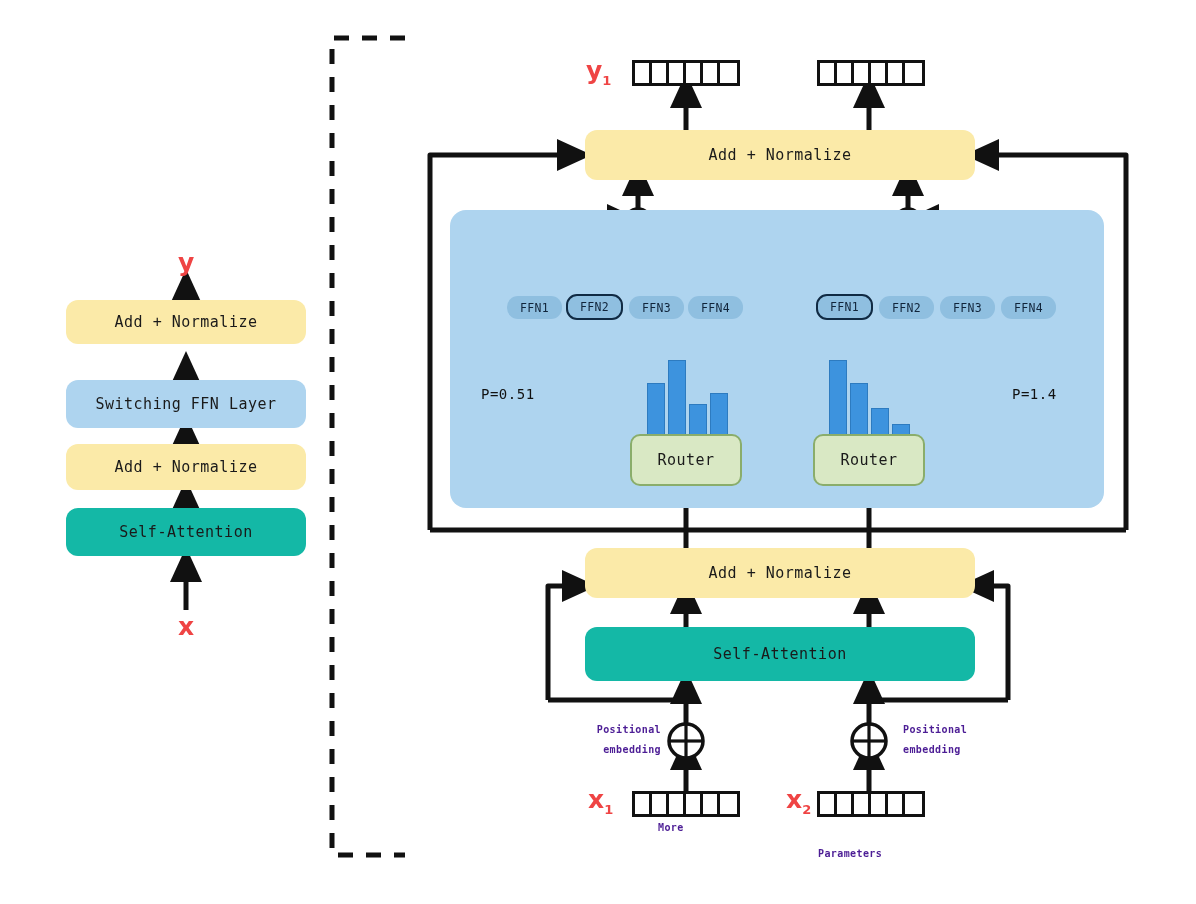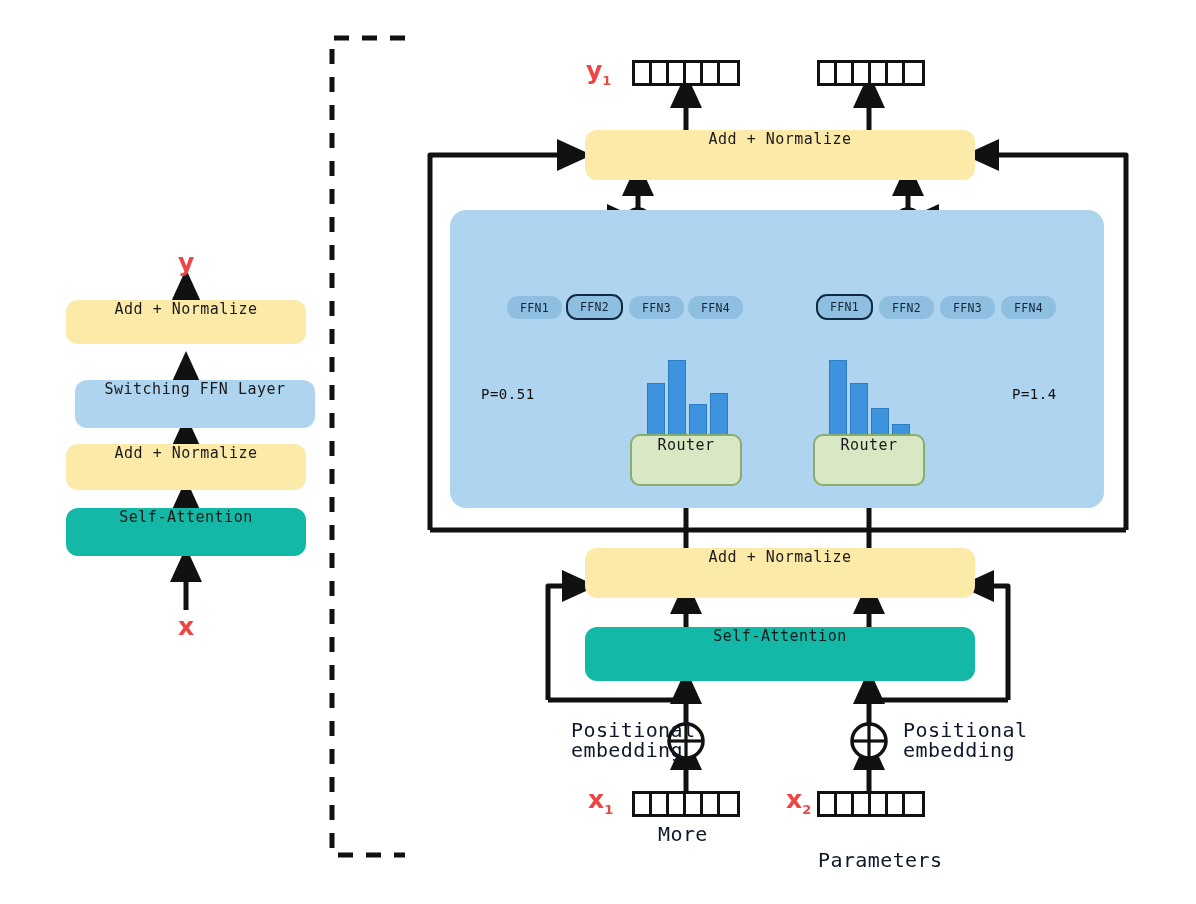--- a/index.html
+++ b/index.html
@@ -1,34 +1,34 @@
 <!DOCTYPE html>
 <html><head>
 <meta charset="utf-8">
 <style>
   html,body{margin:0;padding:0;background:#ffffff;}
   body{width:1196px;height:904px;position:relative;overflow:hidden;
        font-family:"DejaVu Sans Mono","Liberation Mono",monospace;}
   .stage{position:absolute;left:0;top:0;width:1196px;height:904px;}
   svg.layer{position:absolute;left:0;top:0;width:1196px;height:904px;overflow:visible;}
-  .box{position:absolute;border-radius:12px;display:flex;align-items:flex-start;justify-content:center;
+  .box{position:absolute;border-radius:12px;display:flex;align-items:center;justify-content:center;
        box-sizing:border-box;}
   .box .lbl{font-size:15px;color:#1a1a1a;letter-spacing:.5px;white-space:nowrap;}
   .yellow{background:#fbeaa8;}
   .pink{background:#14b8a6;}
   .blue{background:#aed4ef;}
   .green{background:#d9e8c4;border:2px solid #8aad6b;border-radius:10px;}
   .panel{position:absolute;background:#aed4ef;border-radius:16px;}
   .pill{position:absolute;background:#8fbfe0;border-radius:11px;display:flex;align-items:center;justify-content:center;
         box-sizing:border-box;font-size:11.5px;color:#10243a;letter-spacing:.3px;}
   .pill.sel{border:2px solid #102a43;background:#8fbfe0;}
   .vec{position:absolute;display:flex;border:3px solid #111;box-sizing:content-box;background:#fff;}
   .vec span{display:block;width:17px;height:20px;border-right:3px solid #111;box-sizing:border-box;}
   .vec span:last-child{border-right:none;}
-  .txt{position:absolute;font-size:20px;color:#0f172a;white-space:nowrap;letter-spacing:.4px;}
+  .txt{position:absolute;font-size:10px;color:#4c1d95;white-space:nowrap;letter-spacing:.4px;font-weight:bold;}
   .vlabel{position:absolute;font-size:25px;font-weight:700;color:#ef4444;font-family:"DejaVu Sans","Liberation Sans",sans-serif;}
   .vlabel sub{font-size:13px;font-weight:700;}
   .bars{position:absolute;display:flex;align-items:flex-end;gap:3px;}
   .bars i{display:block;width:18px;background:#3d93de;border:1px solid #2d7bc0;box-sizing:border-box;}
   .plainlabel{position:absolute;font-size:14px;color:#111;letter-spacing:.5px;white-space:nowrap;}
 </style>
 </head>
 <body>
 
 <div class="stage">
@@ -139,21 +139,21 @@
       <line x1="853" y1="741" x2="885" y2="741" stroke="#111" stroke-width="3.2"></line>
     </g>
   </svg>
 
   <div class="vlabel" style="left:178px;top:248px;">y</div>
   <div class="vlabel" style="left:178px;top:612px;">x</div>
 
   <div class="box yellow" style="left:66px;top:300px;width:240px;height:44px;">
     <span class="lbl">Add + Normalize</span>
   </div>
-  <div class="box blue" style="left:66px;top:380px;width:240px;height:48px;margin-left:9px;">
+  <div class="box blue" style="left:66px;top:380px;width:240px;height:48px;">
     <span class="lbl">Switching FFN Layer</span>
   </div>
   <div class="box yellow" style="left:66px;top:444px;width:240px;height:46px;">
     <span class="lbl">Add + Normalize</span>
   </div>
   <div class="box pink" style="left:66px;top:508px;width:240px;height:48px;">
     <span class="lbl">Self-Attention</span>
   </div>
 
   <div class="vlabel" style="left:586px;top:56px;">

